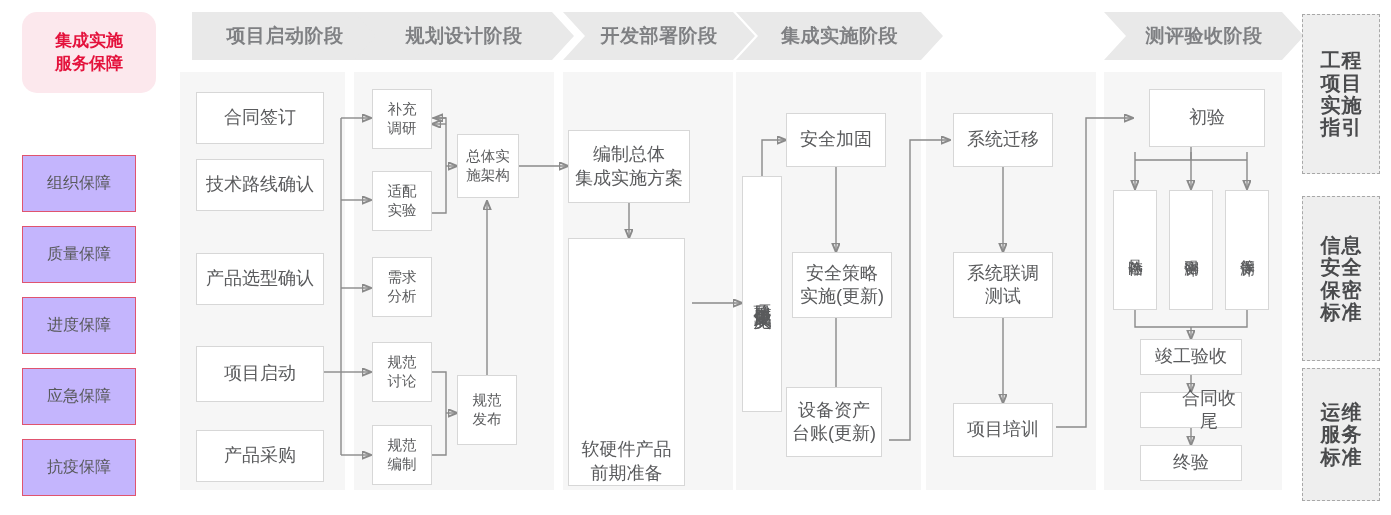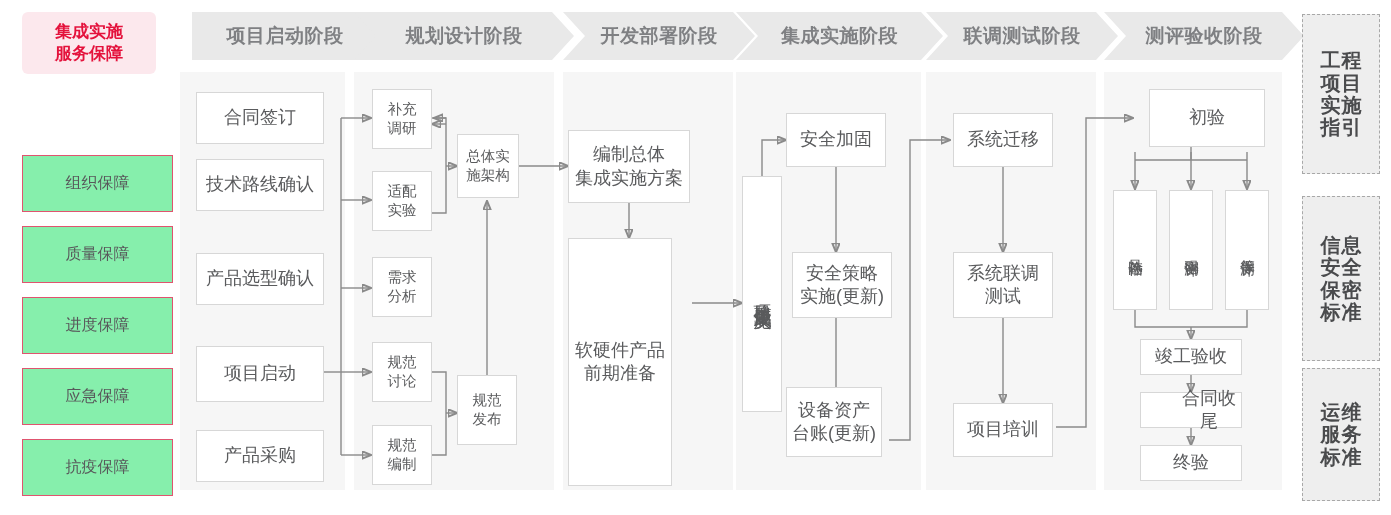--- a/index.html
+++ b/index.html
@@ -6,28 +6,28 @@
   html,body { background:#ffffff; }
   body {
     width:1391px; height:515px;
     font-family:"Liberation Sans","DejaVu Sans",sans-serif;
     position:relative; overflow:hidden;
   }
   #root { position:absolute; left:0; top:0; width:1391px; height:515px; }
 
   
   .hero-box{
-    position:absolute; left:22px; top:12px; width:134px; height:62px;
-    background:#fce8ed; border-radius:6px;
+    position:absolute; left:22px; top:12px; width:134px; height:81px;
+    background:#fce8ed; border-radius:15px;
     display:flex; flex-direction:column; align-items:center; justify-content:center;
     color:#e4123c; font-weight:bold; font-size:17px; line-height:1.32;
   }
   .guar-box{
-    position:absolute; left:22px; width:151px; height:57px;
-    background:#86efac; border:1.6px solid #e0546f;
+    position:absolute; left:22px; width:114px; height:57px;
+    background:#c4b5fd; border:1.6px solid #e0546f;
     display:flex; align-items:center; justify-content:center;
     color:#58595b; font-size:16px;text-align:center;
   }
 
   
   .phase-col{ position:absolute; top:72px; background:#f6f6f6; }
   .phase-hd{
     position:absolute; top:12px; height:48px;
     background:#e9e9e9;
     display:flex; align-items:center; justify-content:center;
@@ -112,23 +112,20 @@
     </div>
 
   <div class="phase-hd chev-in" style="left:563px; width:192px;">
     <span>开发部署阶段</span>
     </div>
 
   <div class="phase-hd chev-in" style="left:736px; width:207px;">
     <span>集成实施阶段</span>
     </div>
 
-  <div class="phase-hd chev-in" style="left:926px; width:192px;">
-    <span>联调测试阶段</span>
-    </div>
 
   <div class="phase-hd chev-in" style="left:1104px; width:200px;">
     <span>测评验收阶段</span>
     </div>
 
   <svg class="links">
     <defs>
       <marker id="ar" markerWidth="7" markerHeight="7" refX="6.2" refY="3" orient="auto">
         <path d="M0,0.4 L6.4,3 L0,5.6 z" fill="#8a8a8a" stroke="none"></path>
       </marker>
@@ -221,21 +218,21 @@
   <div class="node sm" style="left:457px; top:134px; width:62px; height:64px; white-space:pre-line;">
     <span>总体实
 施架构</span></div>
   <div class="node sm" style="left:457px; top:375px; width:60px; height:70px; white-space:pre-line;">
     <span>规范
 发布</span></div>
 
   <div class="node" style="left:568px; top:130px; width:122px; height:73px; white-space:pre-line;">
     <span>编制总体
 集成实施方案</span></div>
-  <div class="node" style="left:568px; top:238px; width:104px; height:248px; white-space:pre-line;">
+  <div class="node" style="left:568px; top:238px; width:117px; height:248px; white-space:pre-line;align-items:flex-end;">
     <span>软硬件产品
 前期准备</span></div>
 
   <div class="node vert" style="left:742px; top:176px; width:40px; height:236px;">
     <span>项目整体集成实施</span>
     </div>
   <div class="node" style="left:786px; top:113px; width:100px; height:54px;">
     <span>安全加固</span>
     </div>
   <div class="node" style="left:792px; top:252px; width:100px; height:66px; white-space:pre-line;">

